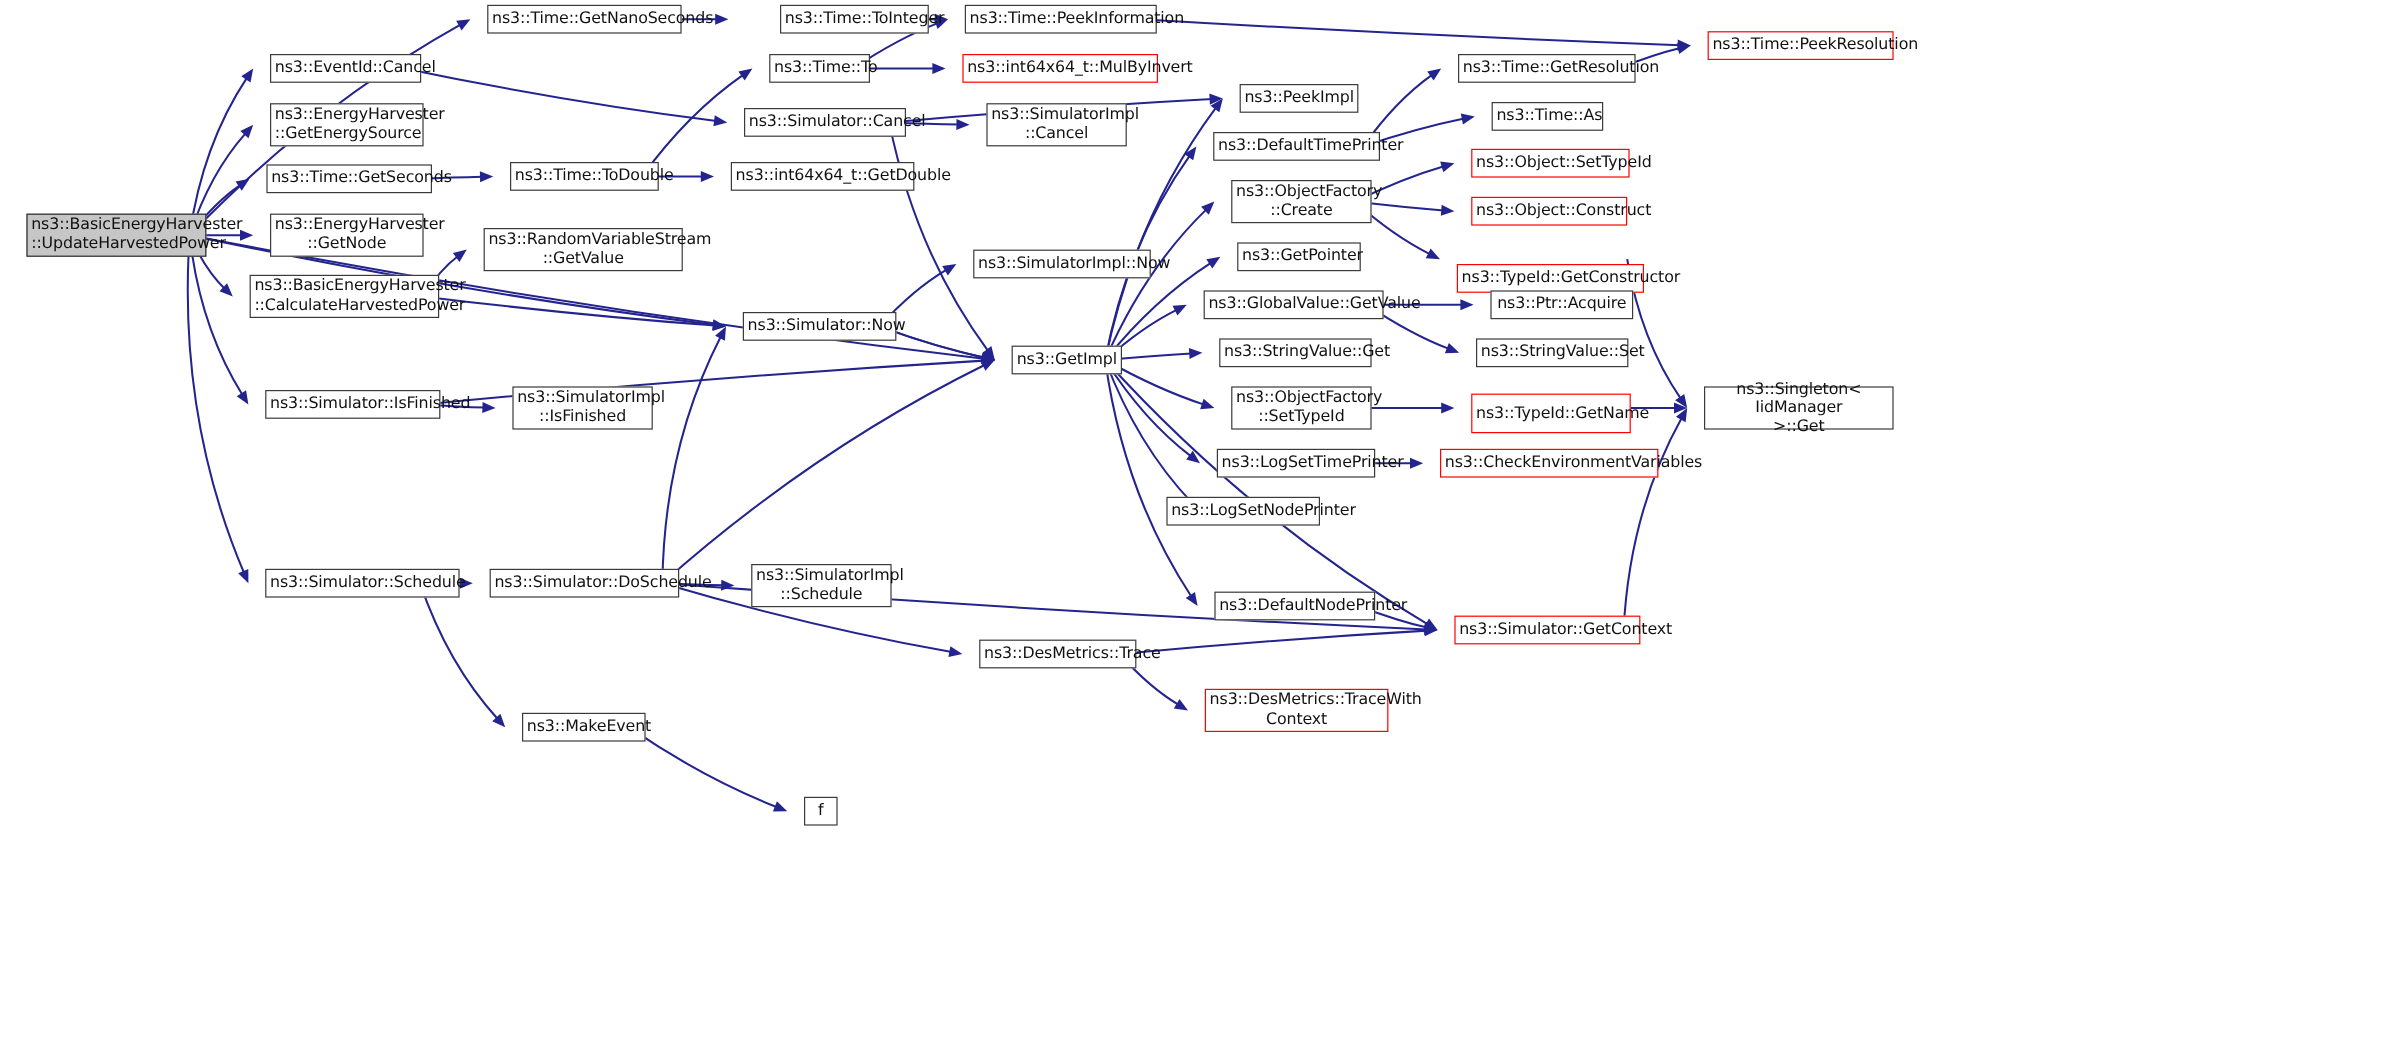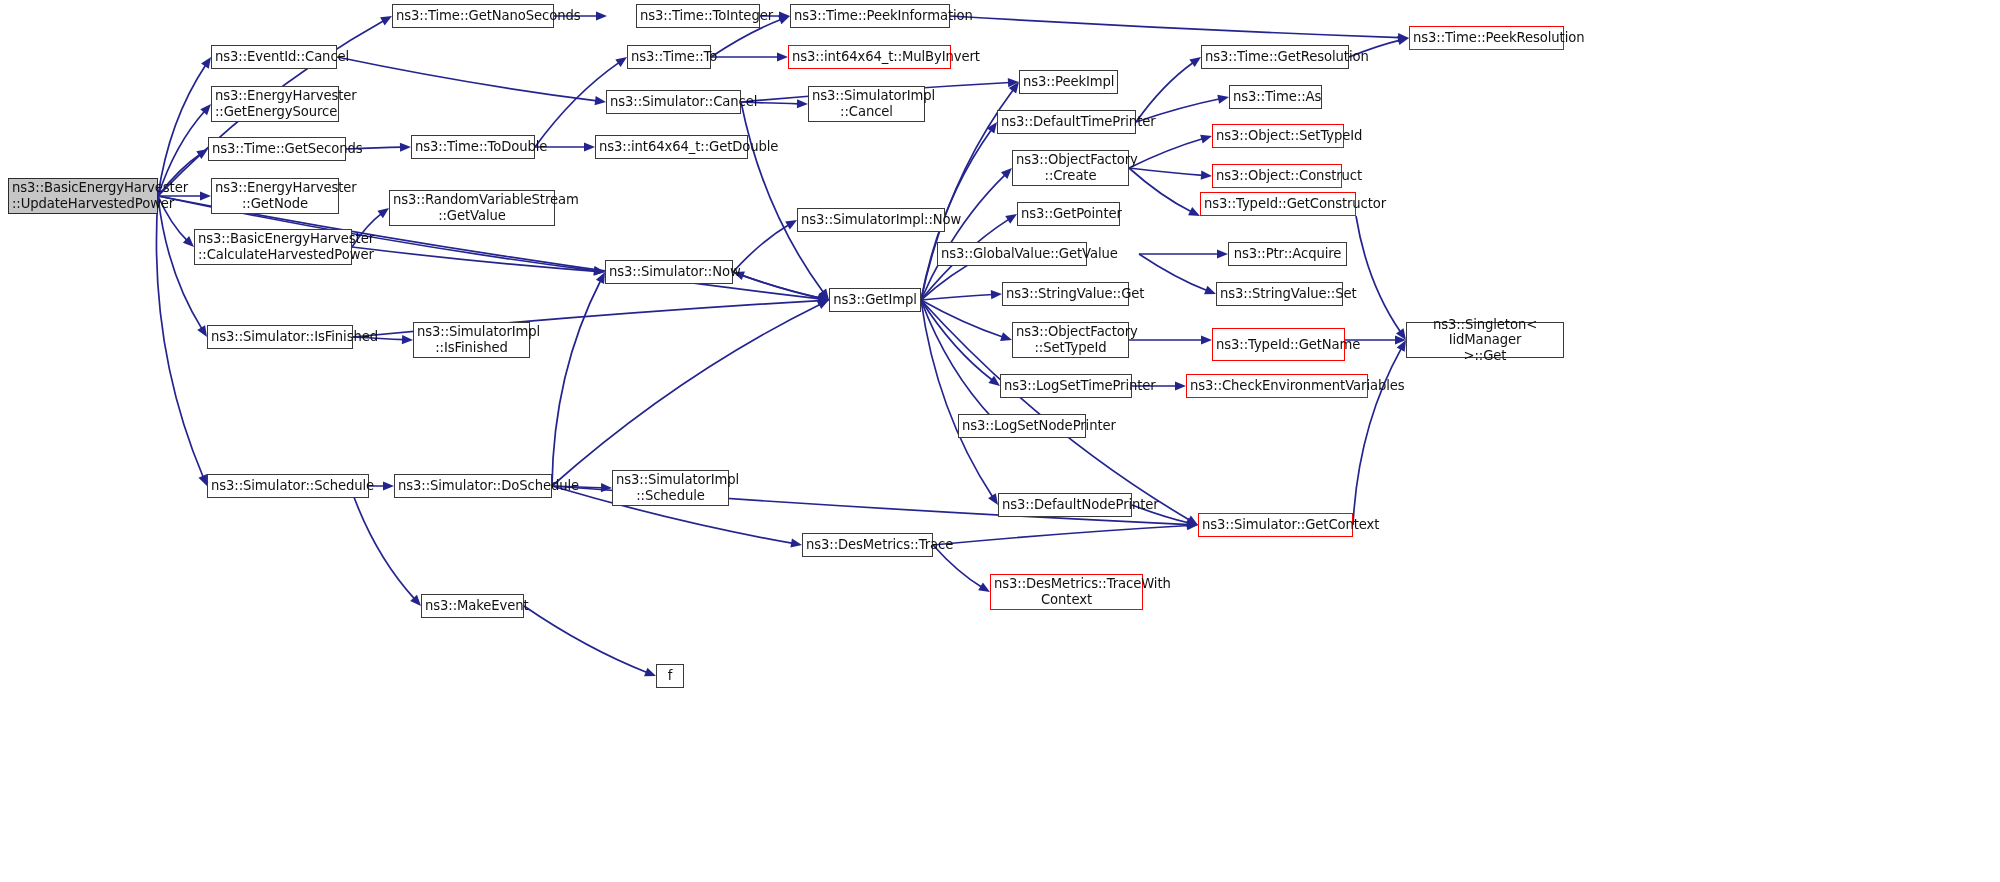--- a/index.html
+++ b/index.html
@@ -4,21 +4,21 @@
 <style>
   html,body{margin:0;padding:0;background:#ffffff;}
   #stage{position:relative;width:2000px;height:882px;background:#ffffff;
          font-family:"DejaVu Sans","Liberation Sans",sans-serif;overflow:hidden;}
   svg#graph{position:absolute;left:0;top:0;width:2000px;height:882px;}
   .edge{fill:none;stroke:#24248f;stroke-width:1.7;}
   .ahead{fill:#24248f;stroke:none;}
   .nodebox{position:absolute;box-sizing:border-box;border:1.4px solid #3a3a3a;
            background:#ffffff;display:flex;align-items:center;justify-content:center;
            text-align:center;line-height:1.18;color:#111;font-size:13.2px;
-           letter-spacing:-0.1px;padding:1px 3px;}
+           letter-spacing:-0.1px;padding:1px 3px;margin-left:14px;}
   .nodebox.red{border:1.6px solid #ff0000;}
   .nodebox.root{background:#c6c6c6;border:1.5px solid #2b2b2b;}
   .nlabel{display:block;width:100%;white-space:pre-line;}
 </style>
 </head>
 <body>
 
 <div id="stage">
   <svg id="graph" viewBox="0 0 2000 882">
       <path d="M158,196 Q261.7204996286937,88.7366495173018 384.14179856155755,20.387330640932014" class="edge"></path>
@@ -219,34 +219,34 @@
         <span class="nlabel">ns3::Object::Construct</span>
       </div>
       <div class="nodebox" style="left: 211px; top: 178px; width: 128px; height: 36px;">
         <span class="nlabel">ns3::EnergyHarvester
 ::GetNode</span>
       </div>
       <div class="nodebox" style="left: 389px; top: 190px; width: 166px; height: 36px;">
         <span class="nlabel">ns3::RandomVariableStream
 ::GetValue</span>
       </div>
-      <div class="nodebox red" style="left: 1200px; top: 192px; width: 156px; height: 24px;">
+      <div class="nodebox red" style="left: 1200px; top: 220px; width: 156px; height: 24px;">
         <span class="nlabel">ns3::TypeId::GetConstructor</span>
       </div>
       <div class="nodebox" style="left: 797px; top: 208px; width: 148px; height: 24px;">
         <span class="nlabel">ns3::SimulatorImpl::Now</span>
       </div>
       <div class="nodebox" style="left: 1017px; top: 202px; width: 103px; height: 24px;">
         <span class="nlabel">ns3::GetPointer</span>
       </div>
       <div class="nodebox" style="left: 194px; top: 229px; width: 158px; height: 36px;">
         <span class="nlabel">ns3::BasicEnergyHarvester
 ::CalculateHarvestedPower</span>
       </div>
-      <div class="nodebox" style="left: 937px; top: 242px; width: 150px; height: 24px;">
+      <div class="nodebox" style="left: 989px; top: 242px; width: 150px; height: 24px;">
         <span class="nlabel">ns3::GlobalValue::GetValue</span>
       </div>
       <div class="nodebox" style="left: 1228px; top: 242px; width: 119px; height: 24px; text-align: center;">
         <span class="nlabel">ns3::Ptr::Acquire</span>
       </div>
       <div class="nodebox" style="left: 605px; top: 260px; width: 128px; height: 24px;">
         <span class="nlabel">ns3::Simulator::Now</span>
       </div>
       <div class="nodebox" style="left: 1002px; top: 282px; width: 127px; height: 24px;">
         <span class="nlabel">ns3::StringValue::Get</span>

